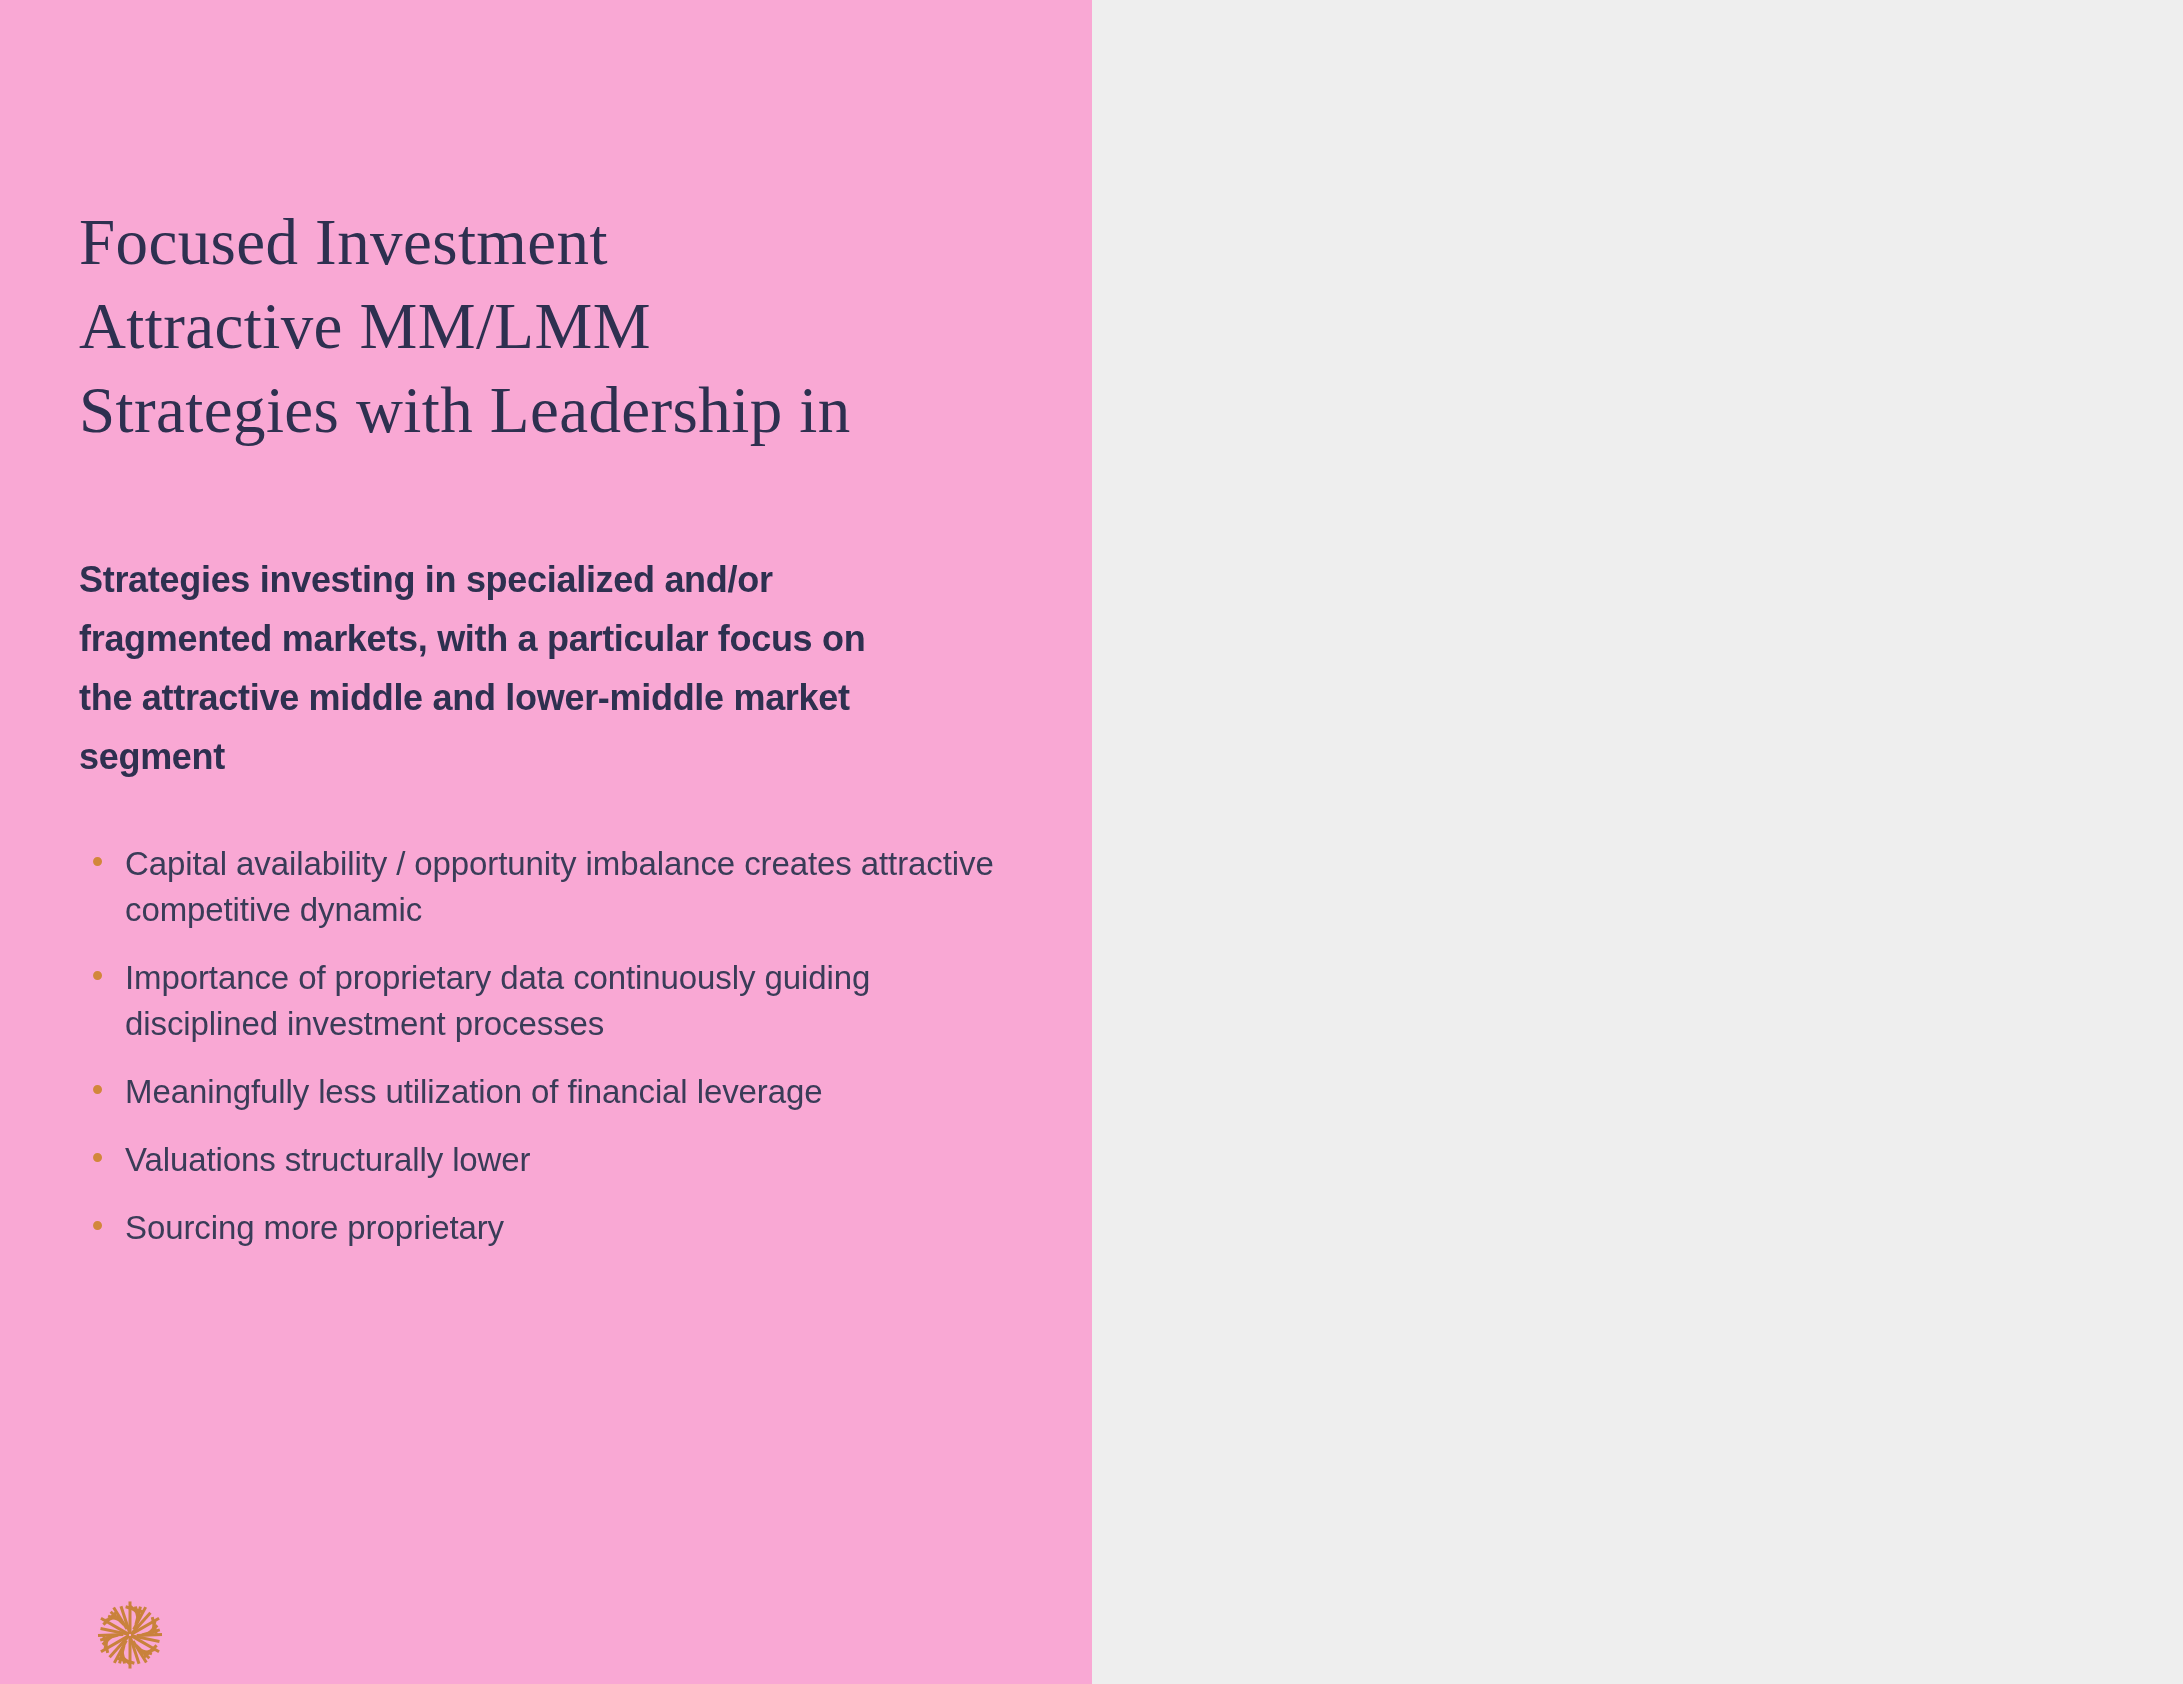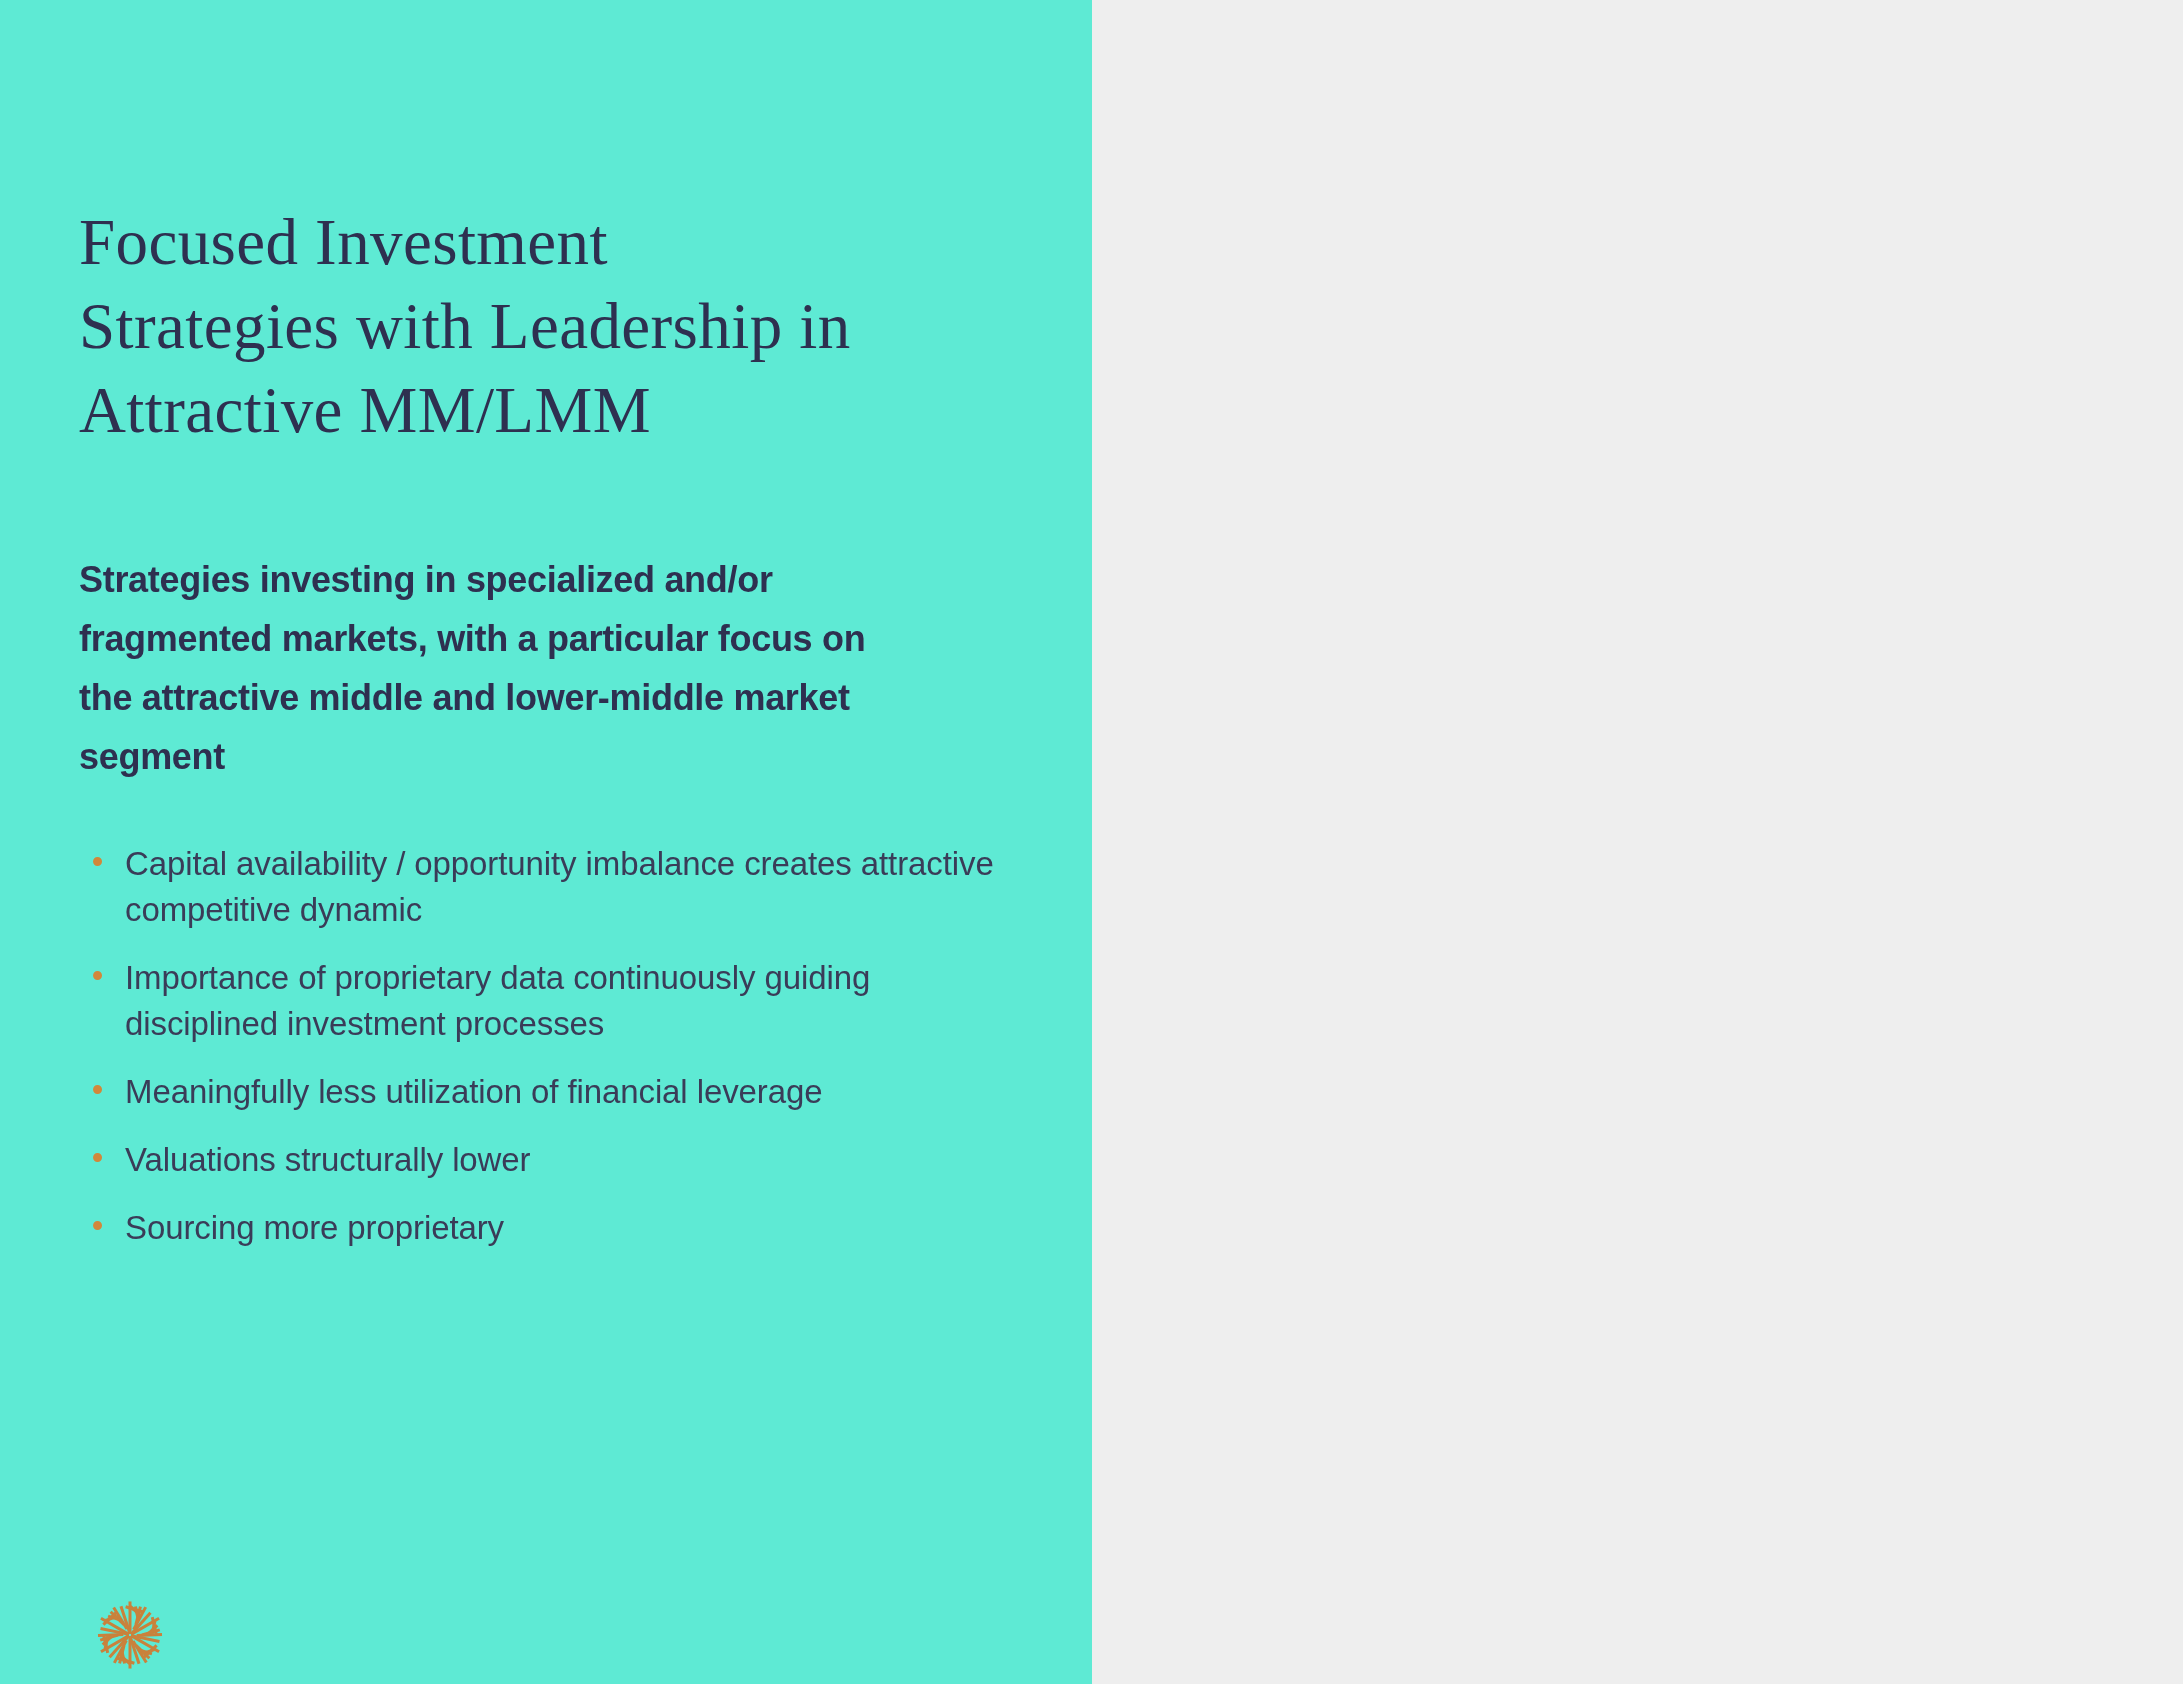--- a/index.html
+++ b/index.html
@@ -13,21 +13,21 @@
     position: relative;
     overflow: hidden;
     font-family: "Liberation Sans", sans-serif;
   }
 
   
   #left-panel {
     position: absolute;
     left: 0; top: 0;
     width: 1092px; height: 1685px;
-    background: #5eead4;
+    background: #f9a8d4;
   }
   #right-panel {
     position: absolute;
     left: 1092px; top: 0;
     width: 1092px; height: 1685px;
     background: #eeeeee;
   }
 
   
   #page-title {
@@ -97,22 +97,22 @@
   }
   #footer-logo svg { display:block; width:100%; height:100%; }
 </style>
 </head>
 <body>
 
 <div id="left-panel">
 
   <h1 id="page-title">
     <span class="tline">Focused Investment</span>
+    <span class="tline">Attractive MM/LMM</span>
     <span class="tline">Strategies with Leadership in</span>
-    <span class="tline">Attractive MM/LMM</span>
   </h1>
 
   <p id="lead-statement">Strategies investing in specialized and/or fragmented markets, with a particular focus on the attractive middle and lower-middle market segment</p>
 
   <ul id="bullet-list">
     <li>Capital availability / opportunity imbalance creates attractive competitive dynamic</li>
     <li>Importance of proprietary data continuously guiding disciplined investment processes</li>
     <li>Meaningfully less utilization of financial leverage</li>
     <li>Valuations structurally lower</li>
     <li>Sourcing more proprietary</li>

